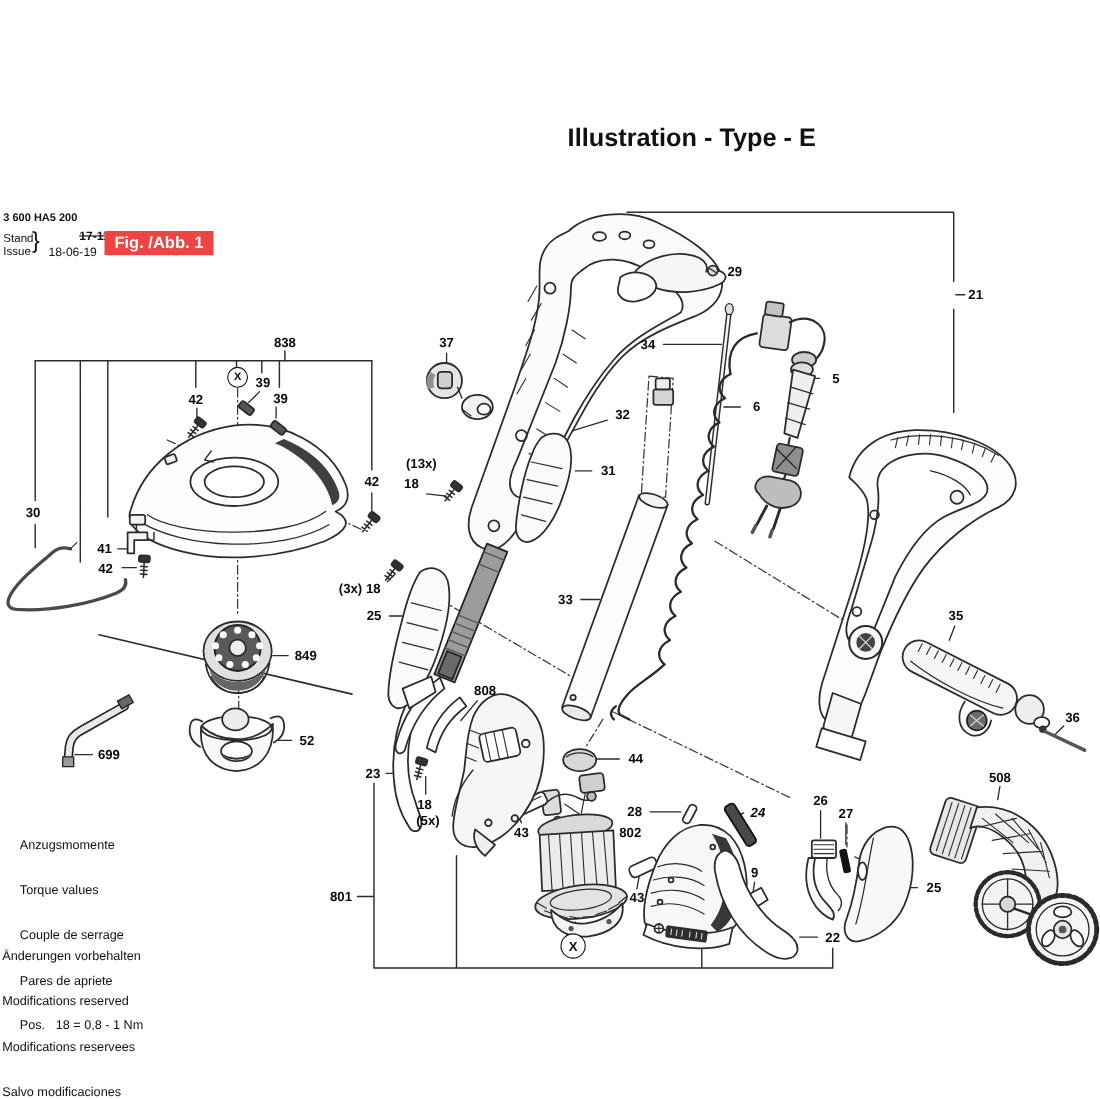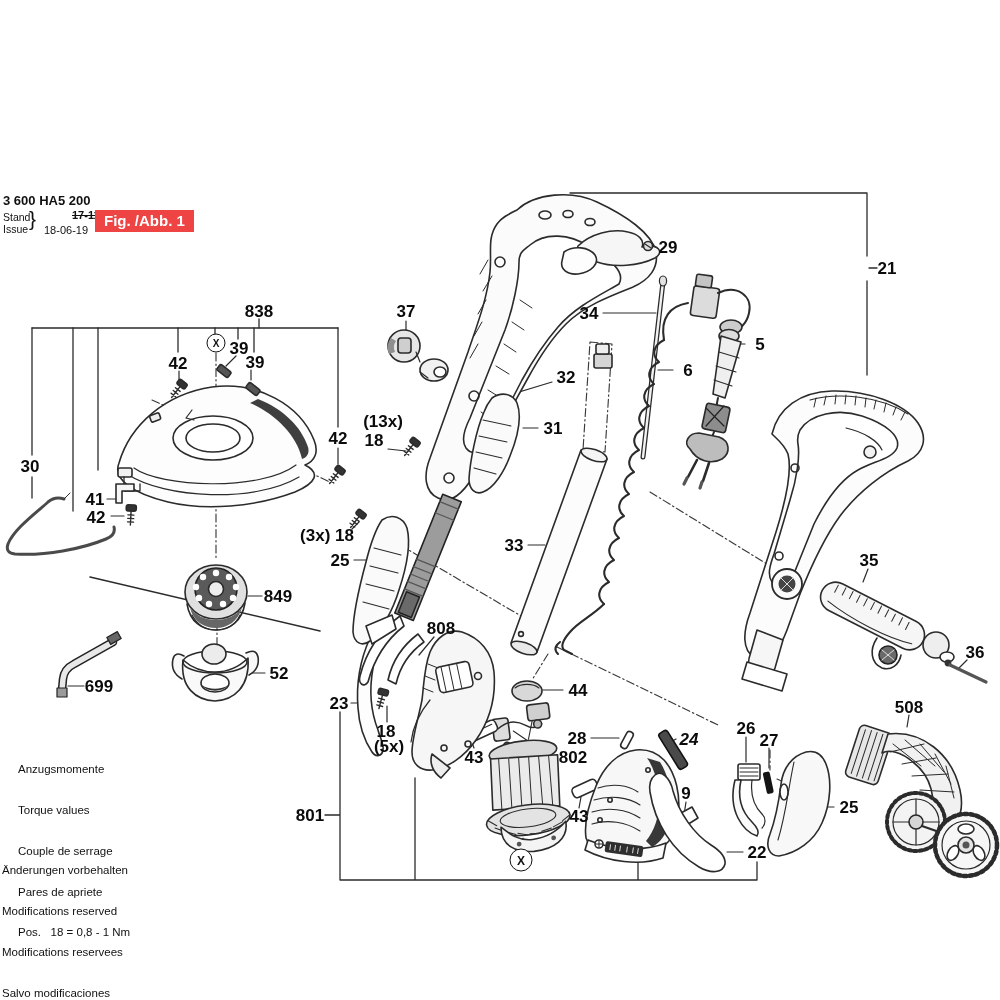--- a/index.html
+++ b/index.html
@@ -1,31 +1,31 @@
 <!DOCTYPE html>
 <html><head>
 <meta charset="utf-8">
 <style>
   html,body{margin:0;padding:0;background:#fff;}
   body{font-family:"Liberation Sans",sans-serif;color:#111;}
   .stage{position:relative;width:1000px;height:1000px;background:#ffffff;overflow:hidden;}
   .art{position:absolute;left:0;top:0;}
   .page-title{position:absolute;left:516px;top:112px;font-size:23px;font-weight:bold;letter-spacing:0px;white-space:pre;}
-  .pn{position:absolute;left:3px;top:193px;font-size:13px;font-weight:bold;white-space:pre;}
+  .pn{position:absolute;left:3px;top:193px;font-size:10px;font-weight:bold;white-space:pre;}
   .hdr-small{position:absolute;font-size:10.5px;line-height:12px;white-space:pre;}
   .hdr-stand{left:3px;top:211px;}
   .hdr-issue{left:3px;top:223px;}
   .hdr-brace{position:absolute;left:29px;top:207px;font-size:21px;font-weight:400;}
   .hdr-old{position:absolute;left:44px;top:209px;font-size:11px;font-weight:bold;text-decoration:line-through;white-space:pre;margin-left:28px;}
   .hdr-new{position:absolute;left:44px;top:224px;font-size:11px;white-space:pre;}
   .fig-box{position:absolute;left:95px;top:210px;background:#ef4444;color:#fff;font-size:15px;font-weight:bold;padding:2px 9px 3px 9px;white-space:pre;}
   .note-block{position:absolute;font-size:11.5px;line-height:13.6px;white-space:pre;}
   .torque{left:18px;top:736px;}
   .mods{left:2px;top:837px;}
-  .part-label{position:absolute;transform:translate(-50%,-50%);font-weight:bold;font-size:17px;color:#0b0b0b;white-space:pre;line-height:1;text-align:center;}
+  .part-label{position:absolute;transform:translate(-50%,-50%);font-weight:bold;font-size:12px;color:#0b0b0b;white-space:pre;line-height:1;text-align:center;}
   .xmark{position:absolute;transform:translate(-50%,-50%);border:1.7px solid #111;border-radius:50%;display:flex;align-items:center;justify-content:center;font-weight:bold;color:#111;background:#fff;}
 </style>
 </head>
 <body>
 
 <div class="stage">
 
   <svg class="art" width="1000" height="1000" viewBox="0 0 1000 1000">
     <g stroke="#2b2b2b" fill="none" stroke-width="1.6" stroke-linecap="round" stroke-linejoin="round">
 
@@ -376,20 +376,21 @@
 
       <g>
         <path fill="#f8f8f8" d="M806,752 C792,756 783,768 781,784 C779,800 776,818 770,834 C765,846 769,856 779,856 C797,853 814,841 822,823 C831,803 832,779 826,764 C822,754 815,750 806,752 Z"></path>
         <path d="M794,762 C788,790 786,814 778,840" stroke-width="1.1"></path>
         <ellipse cx="784" cy="792" rx="4" ry="8" fill="#ffffff"></ellipse>
       </g>
 
     </g>
   </svg>
 
+  <div class="page-title">Illustration - Type - E</div>
 
   <div>
     <div class="pn">3 600 HA5 200</div>
     <div class="hdr-small hdr-stand">Stand</div>
     <div class="hdr-small hdr-issue">Issue</div>
     <div class="hdr-brace">}</div>
     <div class="hdr-old">17-11</div>
     <div class="hdr-new">18-06-19</div>
     <div class="fig-box">Fig. /Abb. 1</div>
   </div>

